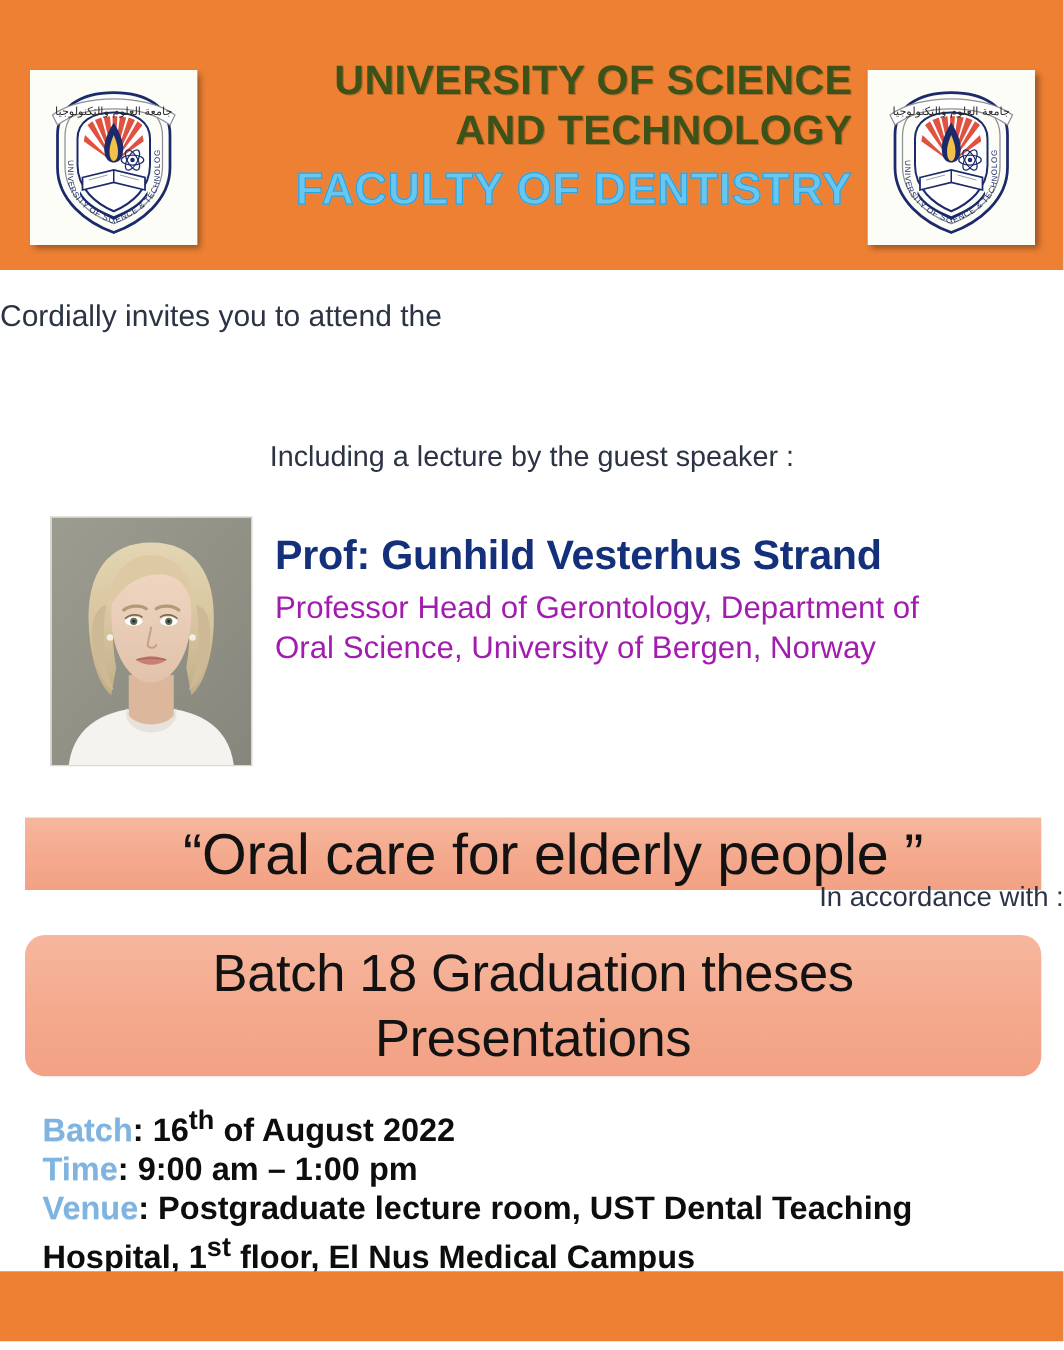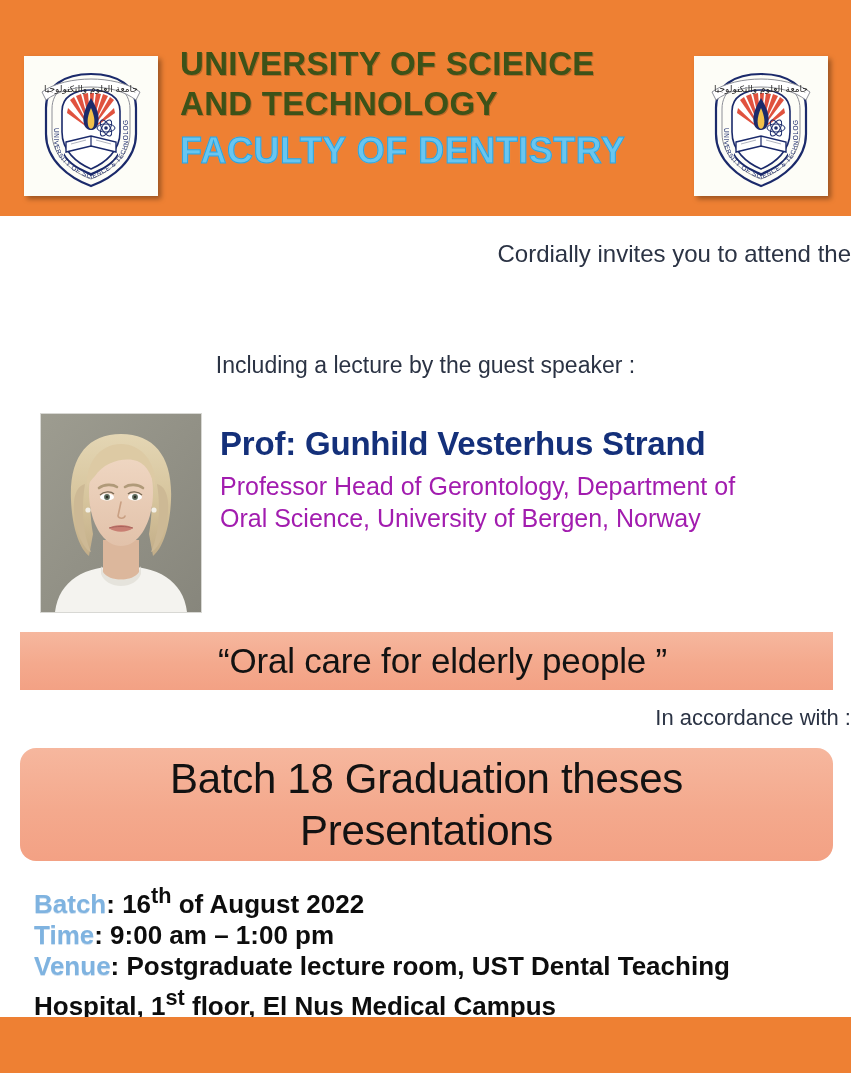--- a/index.html
+++ b/index.html
@@ -39,24 +39,24 @@
     background: #5eead4;
     box-shadow: 3px 3px 5px rgba(0,0,0,0.35);
     overflow: hidden;
   }
   .logo-box.left  { left: 24px; }
   .logo-box.right { left: 694px; }
   .logo-box svg { display: block; width: 134px; height: 140px; }
 
   .header-titles {
     position: absolute;
-    left: 180px;
+    left: 170px;
     top: 44px;
     width: 512px;
-    text-align: left;
+    text-align: right;
   }
   .hdr-line {
     font-size: 33px;
     font-weight: bold;
     line-height: 40px;
     color: #3d5218;
     letter-spacing: 0.3px;
     text-shadow: 1px 1px 0 rgba(90,60,20,0.35);
   }
   .hdr-faculty {
@@ -69,21 +69,21 @@
     -webkit-text-stroke: 1px #29a3e0;
     text-shadow: 0 0 1px #bfe9fb;
   }
 
   
   .invite-line {
     position: absolute;
     left: 0;
     top: 240px;
     width: 851px;
-    text-align: right;
+    text-align: left;
     font-size: 24px;
     color: #2b3344;
     font-weight: normal;
   }
   .main-title {
     position: absolute;
     left: 0;
     top: 282px;
     width: 851px;
     text-align: center;
@@ -148,23 +148,23 @@
     left: 20px;
     width: 813px;
     background: linear-gradient(180deg, #f6b79e 0%, #f4a98d 55%, #f3a184 100%);
     box-sizing: border-box;
     display: flex;
     align-items: center;
     justify-content: center;
     text-align: center;
   }
   .banner-1 {
-    top: 632px;
+    top: 654px;
     height: 58px;
-    font-size: 35px;
+    font-size: 46px;
     color: #121212;
     letter-spacing: -0.2px;
     padding-left: 32px;
   }
   .accordance-line {
     position: absolute;
     left: 0;
     top: 705px;
     width: 851px;
     text-align: right;

